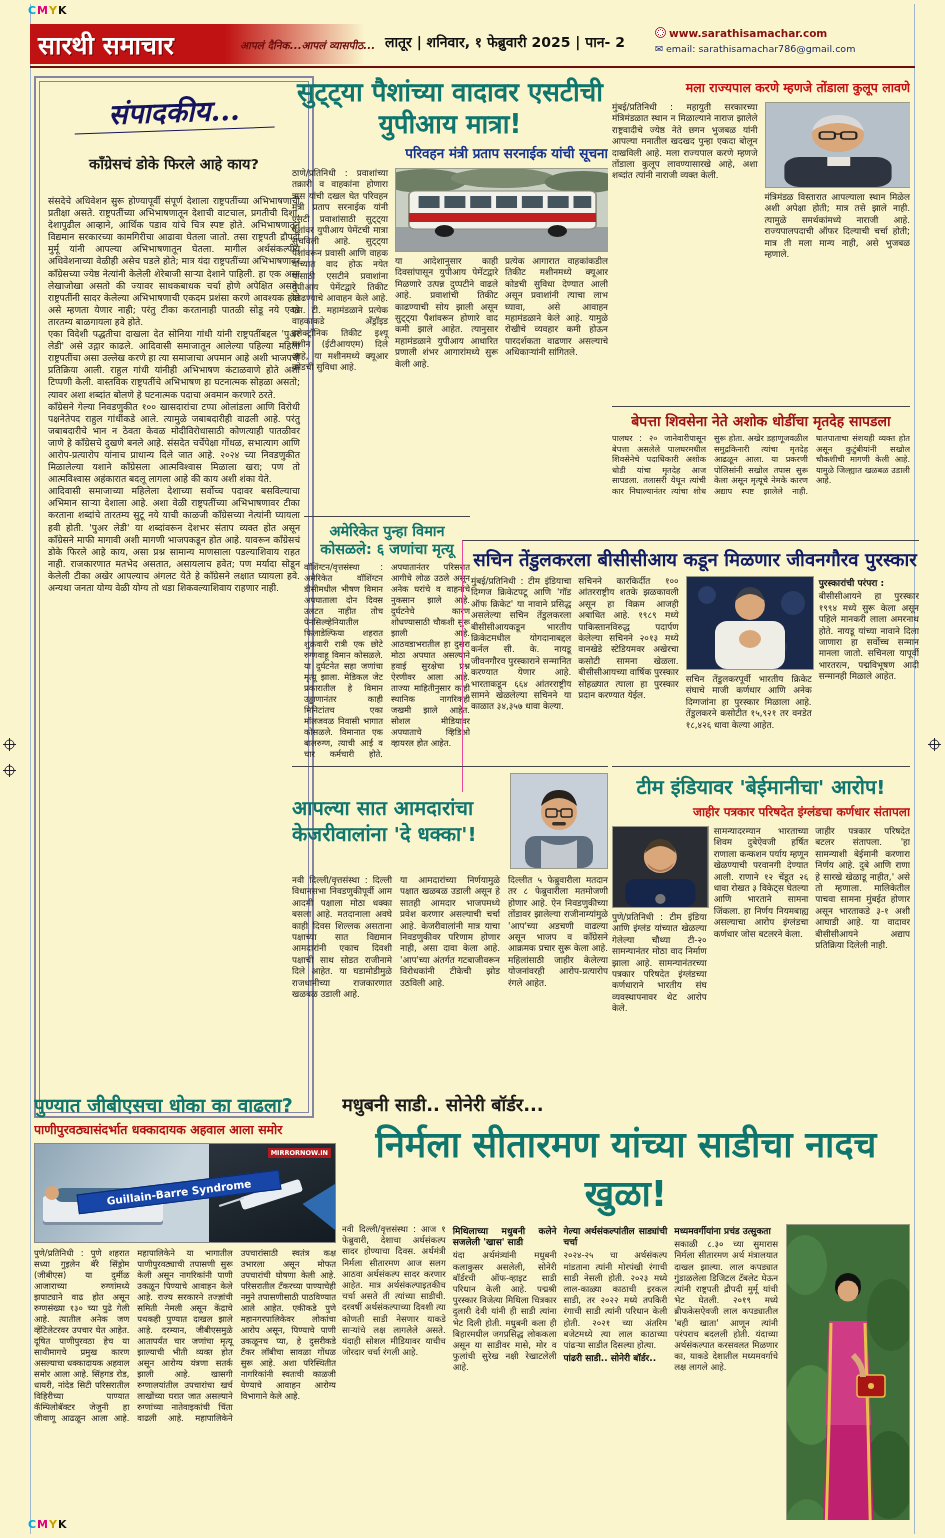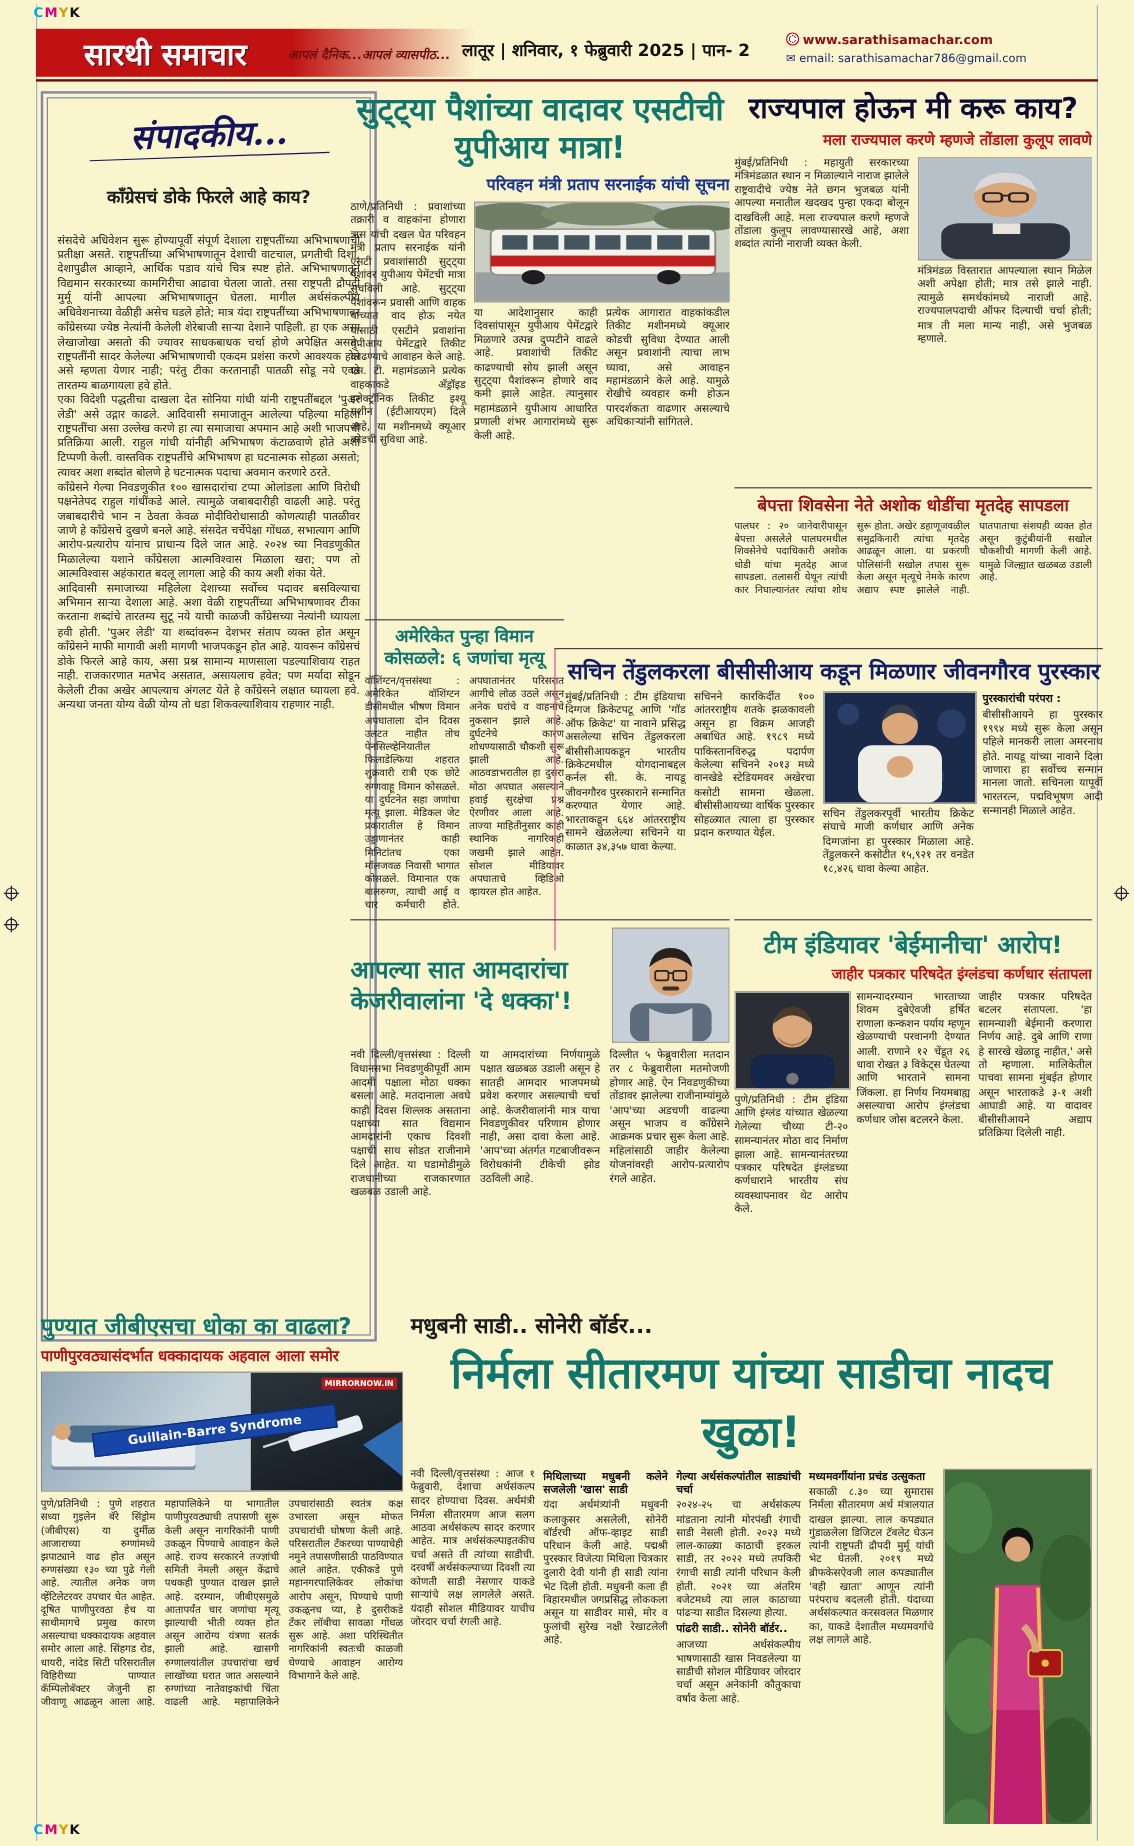--- a/index.html
+++ b/index.html
@@ -5,21 +5,21 @@
   html,body{margin:0;padding:0;}
   body{width:945px;height:1538px;position:relative;background:#fbf5cd;
        font-family:"DejaVu Sans",sans-serif;color:#1a1a1a;overflow:hidden;}
   .abs{position:absolute;}
   .sec{position:absolute;overflow:hidden;}
   
   .cmyk{font-weight:bold;font-size:11px;letter-spacing:1px;}
   .cmyk .c{color:#00a8e0}.cmyk .m{color:#e0007a}.cmyk .y{color:#caa400}.cmyk .k{color:#111}
   #band{left:30px;top:24px;width:335px;height:40px;
         background:linear-gradient(90deg,#c01212 0 58%,rgba(192,18,18,0) 100%);
-        display:flex;align-items:center;padding-left:32px;}
+        display:flex;align-items:center;}
   #band .title{color:#fff;font-weight:bold;font-size:25px;padding-left:8px;text-shadow:1px 1px 0 #6d0000;white-space:nowrap;}
   #tagline{left:240px;top:38px;font-size:10.5px;font-weight:bold;color:#6d0d0d;font-style:italic;white-space:nowrap;}
   #dateline{left:355px;top:32px;width:300px;text-align:center;font-size:14px;font-weight:bold;color:#111;white-space:nowrap;}
   #contact{left:655px;top:26px;width:258px;text-align:left;line-height:15px;}
   #contact .web{color:#8a0f0f;font-weight:bold;font-size:10.5px;}
   #contact .mail{color:#1a2a6e;font-size:9.5px;}
   .globe{display:inline-block;width:9px;height:9px;border-radius:50%;
          border:1.5px solid #b01212;position:relative;top:1px;margin-right:3px;
          background:radial-gradient(circle at 50% 50%, #fff 0 40%, #b01212 41% 47%, #fff 48%);}
   #headrule{left:30px;top:66px;width:885px;border-top:2px solid #6d0d0d;}
@@ -156,21 +156,20 @@
           </div>
         <div>
             <p>प्रत्येक आगारात वाहकांकडील तिकीट मशीनमध्ये क्यूआर कोडची सुविधा देण्यात आली असून प्रवाशांनी त्याचा लाभ घ्यावा, असे आवाहन महामंडळाने केले आहे. यामुळे रोखीचे व्यवहार कमी होऊन पारदर्शकता वाढणार असल्याचे अधिकाऱ्यांनी सांगितले.</p>
           </div>
       </div>
     </div>
   </div>
 </section>
 
 <section id="governor" class="sec" style="left:612px;top:76px;width:298px;height:326px">
-  <div class="hl">राज्यपाल होऊन मी करू काय?</div>
   <div class="sub">मला राज्यपाल करणे म्हणजे तोंडाला कुलूप लावणे</div>
   <div class="cols body" style="height:250px">
     <div>
         <p>मुंबई/प्रतिनिधी : महायुती सरकारच्या मंत्रिमंडळात स्थान न मिळाल्याने नाराज झालेले राष्ट्रवादीचे ज्येष्ठ नेते छगन भुजबळ यांनी आपल्या मनातील खदखद पुन्हा एकदा बोलून दाखविली आहे. मला राज्यपाल करणे म्हणजे तोंडाला कुलूप लावण्यासारखे आहे, अशा शब्दांत त्यांनी नाराजी व्यक्त केली.</p>
       </div>
     <div>
       <div class="photo" style="height:84px;margin-bottom:4px">
         <svg width="100%" height="100%" viewBox="0 0 95 84" preserveAspectRatio="none">
           <rect width="95" height="84" fill="#b6c0c8"></rect>
           <rect x="12" y="54" width="70" height="30" rx="10" fill="#2e3440"></rect>
@@ -315,21 +314,20 @@
           <p>नवी दिल्ली/वृत्तसंस्था : आज १ फेब्रुवारी, देशाचा अर्थसंकल्प सादर होण्याचा दिवस. अर्थमंत्री निर्मला सीतारमण आज सलग आठवा अर्थसंकल्प सादर करणार आहेत. मात्र अर्थसंकल्पाइतकीच चर्चा असते ती त्यांच्या साडीची. दरवर्षी अर्थसंकल्पाच्या दिवशी त्या कोणती साडी नेसणार याकडे साऱ्यांचे लक्ष लागलेले असते. यंदाही सोशल मीडियावर याचीच जोरदार चर्चा रंगली आहे.</p>
         </div>
       <div>
         <div class="bsub">मिथिलाच्या मधुबनी कलेने सजलेली 'खास' साडी</div>
         <p>यंदा अर्थमंत्र्यांनी मधुबनी कलाकुसर असलेली, सोनेरी बॉर्डरची ऑफ-व्हाइट साडी परिधान केली आहे. पद्मश्री पुरस्कार विजेत्या मिथिला चित्रकार दुलारी देवी यांनी ही साडी त्यांना भेट दिली होती. मधुबनी कला ही बिहारमधील जगप्रसिद्ध लोककला असून या साडीवर मासे, मोर व फुलांची सुरेख नक्षी रेखाटलेली आहे.</p>
       </div>
       <div>
         <div class="bsub">गेल्या अर्थसंकल्पांतील साड्यांची चर्चा</div>
         <p>२०२४-२५ चा अर्थसंकल्प मांडताना त्यांनी मोरपंखी रंगाची साडी नेसली होती. २०२३ मध्ये लाल-काळ्या काठाची इरकल साडी, तर २०२२ मध्ये तपकिरी रंगाची साडी त्यांनी परिधान केली होती. २०२१ च्या अंतरिम बजेटमध्ये त्या लाल काठाच्या पांढऱ्या साडीत दिसल्या होत्या.</p>
         <div class="bsub">पांढरी साडी.. सोनेरी बॉर्डर..</div>
-        <p>आजच्या अर्थसंकल्पीय भाषणासाठी खास निवडलेल्या या साडीची सोशल मीडियावर जोरदार चर्चा असून अनेकांनी कौतुकाचा वर्षाव केला आहे.</p>
       </div>
       <div>
         <div class="bsub">मध्यमवर्गीयांना प्रचंड उत्सुकता</div>
         <p>सकाळी ८.३० च्या सुमारास निर्मला सीतारमण अर्थ मंत्रालयात दाखल झाल्या. लाल कपड्यात गुंडाळलेला डिजिटल टॅबलेट घेऊन त्यांनी राष्ट्रपती द्रौपदी मुर्मू यांची भेट घेतली. २०१९ मध्ये ब्रीफकेसऐवजी लाल कपड्यातील 'बही खाता' आणून त्यांनी परंपराच बदलली होती. यंदाच्या अर्थसंकल्पात करसवलत मिळणार का, याकडे देशातील मध्यमवर्गाचे लक्ष लागले आहे.</p>
       </div>
     </div>
     <div class="photo" style="flex:0 0 122px;height:352px">
       <svg width="100%" height="100%" viewBox="0 0 122 352" preserveAspectRatio="none">
         <rect width="122" height="352" fill="#3f6e3a"></rect>
         <ellipse cx="18" cy="40" rx="22" ry="30" fill="#4e8448" opacity=".8"></ellipse>

